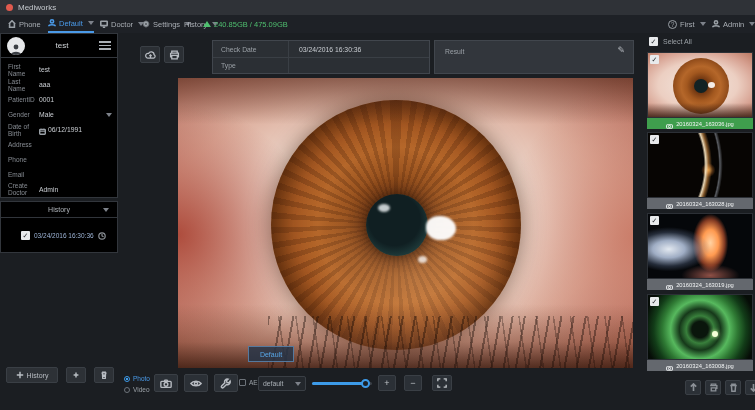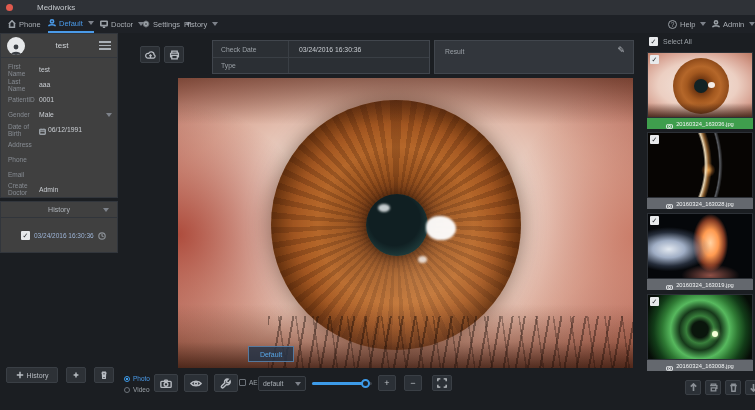--- a/index.html
+++ b/index.html
@@ -1,39 +1,39 @@
 <!DOCTYPE html>
 <html><head>
 <meta charset="utf-8">
 <style>
   * { margin:0; padding:0; box-sizing:border-box; }
   html,body { background:#101214; }
   body { font-family:"Liberation Sans", sans-serif; }
   .app { position:relative; width:755px; height:410px; background:#1b1e22; overflow:hidden; }
 
   
-  .titlebar { position:absolute; left:0; top:0; width:755px; height:15px; background:#2f3237; display:flex; align-items:center;gap:19px; }
+  .titlebar { position:absolute; left:0; top:0; width:755px; height:15px; background:#2f3237; display:flex; align-items:center; }
   .logo-dot { width:7px; height:7px; border-radius:50%; background:#e05a4e; margin:0 5px 0 6px; }
   .title-text { font-size:8px; color:#c3c7cc; }
 
   
   .menubar { position:absolute; left:0; top:15px; width:755px; height:18px; background:#1e2126; }
   .menu-item { position:absolute; top:0; height:18px; display:flex; align-items:center; gap:3px; font-size:7.5px; color:#a9aeb4; cursor:default; }
   .menu-item.active { color:#4a9ae8; border-bottom:2px solid #4a9ae8; }
   .micon { width:8px; height:8px; display:inline-block; }
   .micon svg { width:8px; height:8px; stroke:#9aa0a6; fill:none; stroke-width:2; }
   .menu-item.active .micon svg { stroke:#4a9ae8; }
   .chev { width:0; height:0; border-left:3px solid transparent; border-right:3px solid transparent; border-top:4px solid #7d828a; margin-left:2px; }
   .storage { position:absolute; left:203px; top:0; height:18px; display:flex; align-items:center; gap:3px; font-size:7.5px; color:#4fbf6f; }
   .tri-up { width:0; height:0; border-left:4px solid transparent; border-right:4px solid transparent; border-bottom:6px solid #4fbf6f; }
   .help-area { left:668px; } .user-area { left:712px; }
   .round-q { width:9px; height:9px; border:1px solid #9aa0a6; border-radius:50%; font-size:6.5px; color:#9aa0a6; display:flex; align-items:center; justify-content:center; }
 
   
-  .panel { background:#404040; border:1px solid #32363c; }
+  .panel { background:#000000; border:1px solid #32363c; }
   .patient-panel { position:absolute; left:0; top:33px; width:118px; height:165px; }
   .pp-header { height:24px; display:flex; align-items:center; border-bottom:1px solid #34383e; padding:0 6px; }
   .avatar { width:18px; height:18px; border-radius:50%; background:#e6e8ea; display:flex; align-items:flex-end; justify-content:center; overflow:hidden; }
   .avatar svg { width:12px; height:12px; fill:#3a3e44; }
   .pp-name { flex:1; text-align:center; font-size:8px; color:#d2d6da; }
   .burger { width:12px; display:flex; flex-direction:column; gap:2px; cursor:pointer; }
   .burger i { display:block; height:1.5px; background:#aab0b6; }
   .form-row { position:absolute; left:0; width:118px; height:15px; display:flex; align-items:center; }
   .f-label { width:38px; padding-left:7px; font-size:6.5px; color:#878c93; line-height:7px; }
   .f-value { font-size:6.8px; color:#c9cdd2; }
@@ -191,23 +191,27 @@
             <circle cx="5" cy="5" r="2"></circle>
             <path d="M5 1 V2.2 M5 7.8 V9 M1 5 H2.2 M7.8 5 H9 M2.2 2.2 L3 3 M7 7 L7.8 7.8 M7.8 2.2 L7 3 M3 7 L2.2 7.8"></path>
           </svg></span>
       <span>Settings</span>
       <span class="chev"></span>
     </div>
     <div class="menu-item" style="left:184px">
       <span>History</span>
       <span class="chev"></span>
     </div>
+    <div class="storage">
+      <span class="tri-up"></span>
+      <span>240.85GB / 475.09GB</span>
+    </div>
     <div class="menu-item help-area">
       <span class="round-q">?</span>
-      <span>Help</span>
+      <span>First</span>
       <span class="chev"></span>
     </div>
     <div class="menu-item user-area">
       <span class="micon"><svg viewBox="0 0 10 10">
             <circle cx="5" cy="3" r="2"></circle>
             <path d="M1 9 C1 6.5 9 6.5 9 9"></path>
           </svg></span>
       <span>Admin</span>
       <span class="chev"></span>
     </div>

